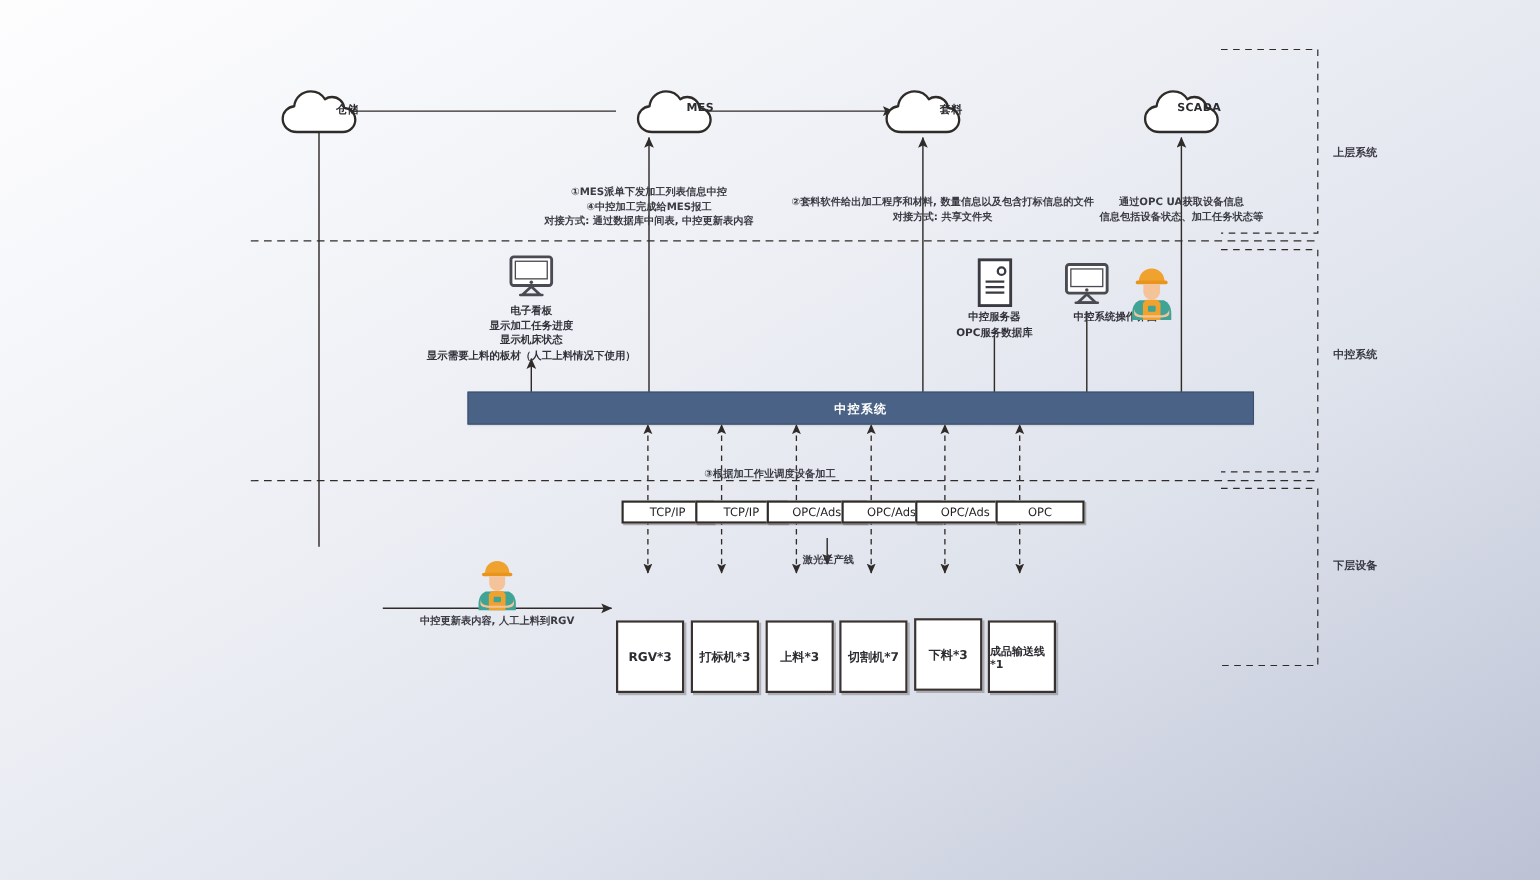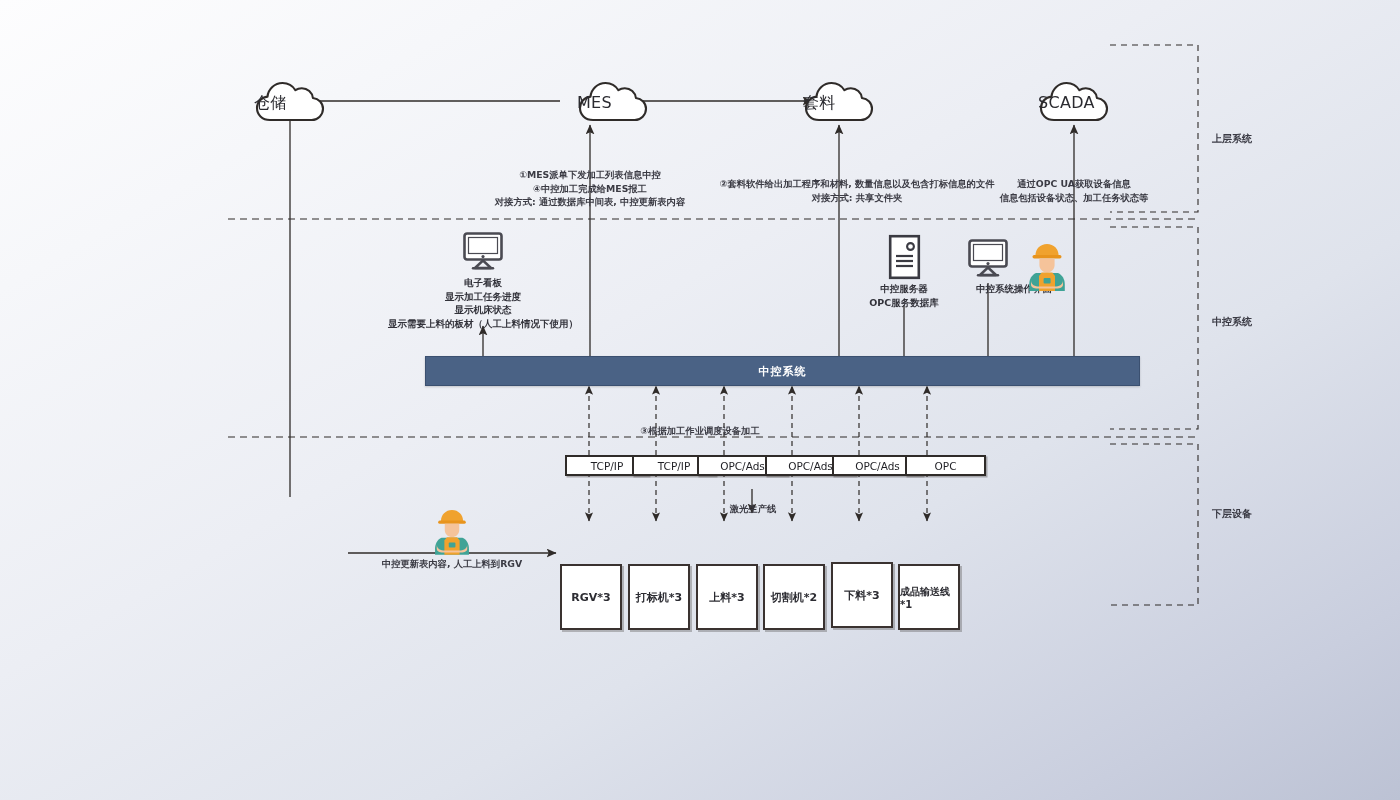--- a/index.html
+++ b/index.html
@@ -8,22 +8,22 @@
     font-family:"DejaVu Sans","Liberation Sans",sans-serif;
     background:linear-gradient(150deg,#fdfdfe 0%,#f6f7fa 18%,#eceef4 42%,#dfe3ec 65%,#c9cede 88%,#bcc2d4 100%);
   }
   #stage{position:relative;width:1400px;height:800px;}
   svg#wires{position:absolute;left:0;top:0;width:1400px;height:800px;pointer-events:none;}
 
   .node{position:absolute;}
 
   
   .cloud{width:72px;height:46px;}
-  .cloudtxt{position:absolute;width:72px;text-align:left;top:15px;left:0;
-    font-size:16px;font-weight:normal;color:#2b2b30;letter-spacing:.3px;}
+  .cloudtxt{position:absolute;width:72px;text-align:right;top:15px;left:0;
+    font-size:10px;font-weight:bold;color:#2b2b30;letter-spacing:.3px;}
 
   
   .cbar{position:absolute;background:#4a6285;border:1px solid #3b5070;
     display:flex;align-items:center;justify-content:center;
     color:#ffffff;font-size:11px;font-weight:bold;letter-spacing:1px;
     box-shadow:0 1px 2px rgba(0,0,0,.18);}
 
   
   .ebox{position:absolute;background:#ffffff;border:2.2px solid #3a3230;
     display:flex;align-items:center;justify-content:center;
@@ -224,21 +224,21 @@
   <div class="proto" style="left:697px;top:455px;width:55px;">OPC/Ads</div>
   <div class="proto" style="left:765px;top:455px;width:55px;">OPC/Ads</div>
   <div class="proto" style="left:832px;top:455px;width:55px;">OPC/Ads</div>
   <div class="proto" style="left:905px;top:455px;width:45px;">OPC</div>
 
   <div class="flowlbl" style="left:753px;top:503px;transform:translateX(-50%);">激光生产线</div>
 
   <div class="ebox" style="left:560px;top:522px;width:58px;height:62px;">RGV*3</div>
   <div class="ebox" style="left:628px;top:522px;width:58px;height:62px;">打标机*3</div>
   <div class="ebox" style="left:696px;top:522px;width:58px;height:62px;">上料*3</div>
-  <div class="ebox" style="left:763px;top:522px;width:58px;height:62px;">切割机*2</div>
+  <div class="ebox" style="left:763px;top:522px;width:58px;height:62px;">切割机*7</div>
   <div class="ebox" style="left:831px;top:520px;width:58px;height:62px;">下料*3</div>
   <div class="ebox" style="left:898px;top:522px;width:58px;height:62px;font-size:10px;">成品输送线*1</div>
 
 
   <div class="icon" style="left:432px;top:506px;">
     <svg width="40" height="50" viewBox="0 0 42 52">
       <path d="M21,4 C14.2,4 9.4,9.2 9.4,15.4 L32.6,15.4 C32.6,9.2 27.8,4 21,4 Z" fill="#f0a22e"></path>
       <rect x="6.5" y="15.1" width="29" height="3.4" rx="1.7" fill="#e8941d"></rect>
       <path d="M13.4,18.5 L13.4,25 C13.4,29.2 16.8,32.5 21,32.5 C25.2,32.5 28.6,29.2 28.6,25 L28.6,18.5 Z" fill="#f5c39a"></path>
       <path d="M10,33 C5.5,35 3.2,39.4 3.2,44.6 L3.2,51 L38.8,51 L38.8,44.6 C38.8,39.4 36.5,35 32,33 Z" fill="#3fa396"></path>

